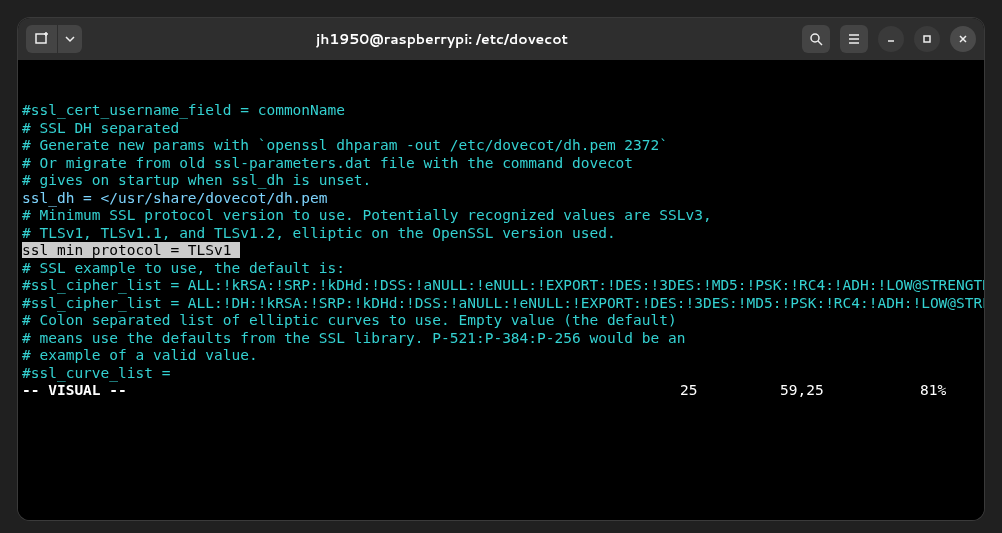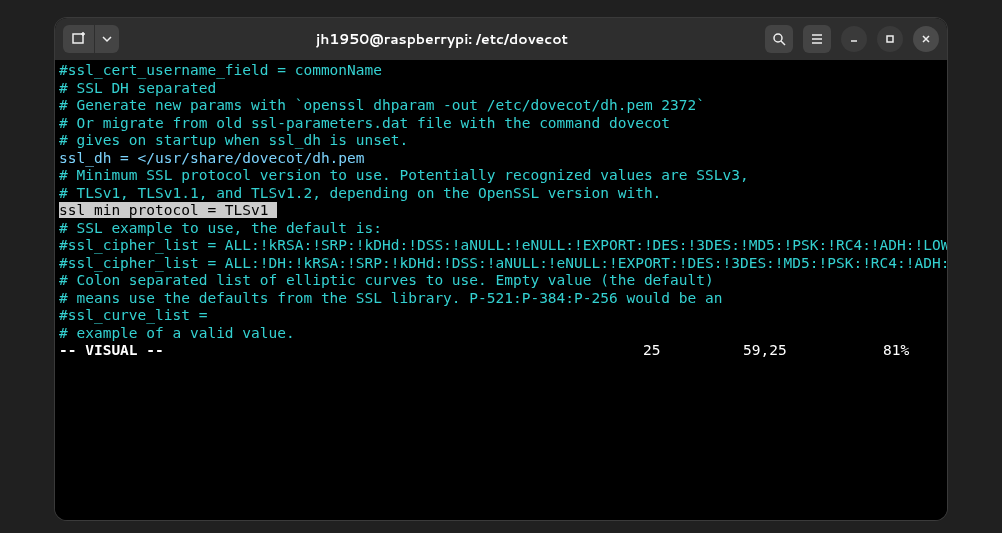--- a/index.html
+++ b/index.html
@@ -8,21 +8,21 @@
     font-family: 'DejaVu Sans Mono', 'Liberation Mono', monospace;
     width: 1002px;
     height: 533px;
     overflow: hidden;
     display: flex;
     justify-content: center;
     align-items: flex-start;
     padding-top: 18px;
   }
   .window {
-    width: 892px;
+    width: 966px;
     height: 502px;
     background: #000;
     border-radius: 12px;
     overflow: hidden;
     box-shadow: 0 0 0 1px #3a3a3a;
     display: flex;
     flex-direction: column;
   }
   .titlebar {
     height: 42px;
@@ -83,20 +83,21 @@
   .win-close { background: #4a4a4a; }
   .terminal {
     flex: 1;
     background: #000;
     padding: 2px 4px 0 4px;
     font-size: 14.5px;
     line-height: 17.5px;
     color: #ccc;
     overflow: hidden;
     position: relative;
+    margin-top: 40px;
   }
   .line { white-space: pre; }
   .comment { color: #34d1d1; }
   .set     { color: #7dd3fc; }
   .hl {
     background: #cccccc;
     color: #000;
   }
   .mode { color: #fff; font-weight: bold; text-align: center; }
   .statusbar {
@@ -165,31 +166,31 @@
   <div class="terminal">
     <div class="line comment">#ssl_cert_username_field = commonName</div>
     <div class="line"></div>
     <div class="line comment"># SSL DH separated</div>
     <div class="line comment"># Generate new params with `openssl dhparam -out /etc/dovecot/dh.pem 2372`</div>
     <div class="line comment"># Or migrate from old ssl-parameters.dat file with the command dovecot</div>
     <div class="line comment"># gives on startup when ssl_dh is unset.</div>
     <div class="line set">ssl_dh = &lt;/usr/share/dovecot/dh.pem</div>
     <div class="line"></div>
     <div class="line comment"># Minimum SSL protocol version to use. Potentially recognized values are SSLv3,</div>
-    <div class="line comment"># TLSv1, TLSv1.1, and TLSv1.2, depending on the OpenSSL version with.</div>
+    <div class="line comment"># TLSv1, TLSv1.1, and TLSv1.2, elliptic on the OpenSSL version used.</div>
     <div class="line"><span class="hl">ssl_min_protocol = TLSv1</span><span class="hl"> </span></div>
     <div class="line"></div>
     <div class="line comment"># SSL example to use, the default is:</div>
     <div class="line comment">#ssl_cipher_list = ALL:!kRSA:!SRP:!kDHd:!DSS:!aNULL:!eNULL:!EXPORT:!DES:!3DES:!MD5:!PSK:!RC4:!ADH:!LOW@STRENGTH</div>
     <div class="line comment">#ssl_cipher_list = ALL:!DH:!kRSA:!SRP:!kDHd:!DSS:!aNULL:!eNULL:!EXPORT:!DES:!3DES:!MD5:!PSK:!RC4:!ADH:!LOW@STRENGTH</div>
     <div class="line"></div>
     <div class="line comment"># Colon separated list of elliptic curves to use. Empty value (the default)</div>
     <div class="line comment"># means use the defaults from the SSL library. P-521:P-384:P-256 would be an</div>
+    <div class="line comment"># example of a valid value.</div>
     <div class="line comment">#ssl_curve_list =</div>
-    <div class="line comment"># example of a valid value.</div>
     <div class="line statusbar">
       <span class="mode status-mode">-- VISUAL --</span>
       <span class="status-gap"></span>
       <span class="status-num">25</span>
       <span class="status-pos">59,25</span>
       <span class="status-pct">81%</span>
     </div>
   </div>
 
 </div>

